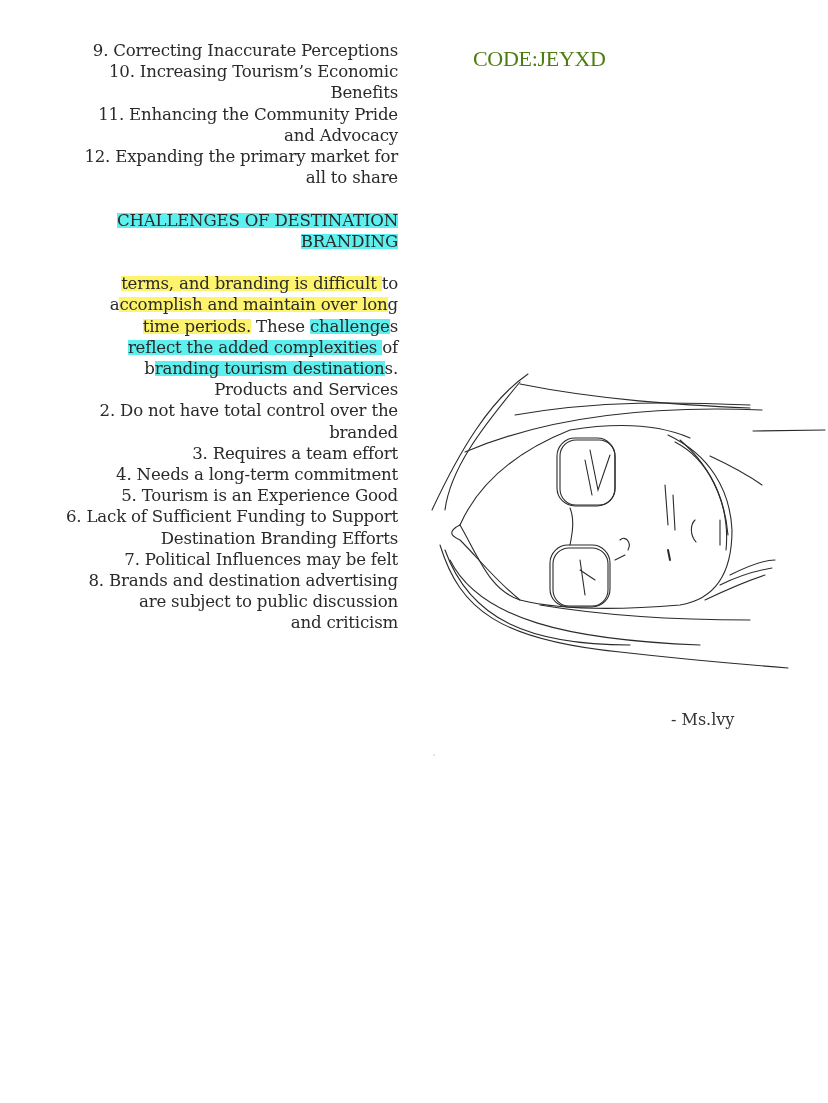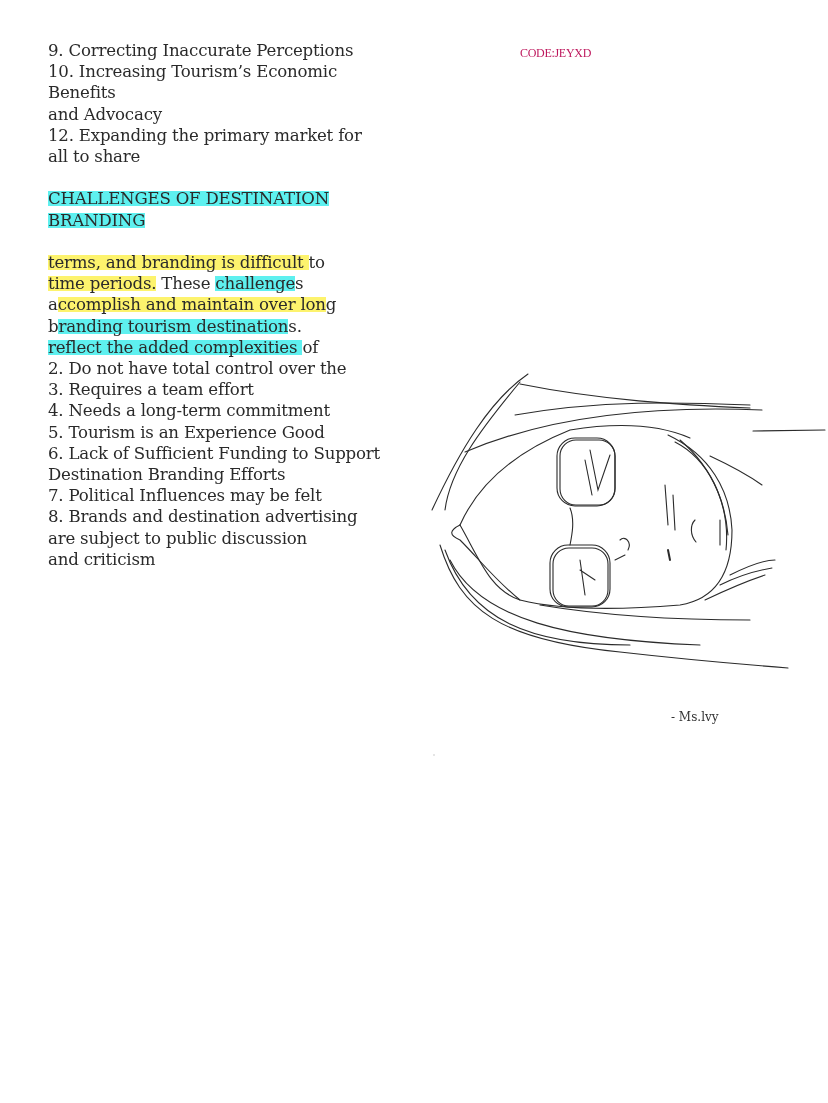--- a/index.html
+++ b/index.html
@@ -2,61 +2,65 @@
 <html><head>
 <meta charset="utf-8">
 <style>
   html, body { margin: 0; padding: 0; background: #ffffff; }
   body { width: 828px; height: 1103px; position: relative; overflow: hidden; }
   .col {
     position: absolute; left: 48px; top: 40px; width: 350px;
     font-family: "DejaVu Serif", "Liberation Serif", serif;
     font-size: 16.6px; line-height: 21.2px; color: #2a2a2a;
     letter-spacing: -0.2px;
+    text-align: right;
   }
   .line { white-space: nowrap; display: block; }
   .gap { height: 21.2px; }
   .hl-y { background: linear-gradient(to bottom, transparent 12%, #fdf36d 12%, #fdf36d 92%, transparent 92%); }
   .hl-c { background: linear-gradient(to bottom, transparent 12%, #5ef0ef 12%, #5ef0ef 92%, transparent 92%); margin-top: 32px; }
   .code {
     position: absolute; left: 473px; top: 46px;
     font-family: "Liberation Serif", "DejaVu Serif", serif;
-    font-size: 12px; color: #be185d; letter-spacing: -0.3px; margin-left: 47px;
+    font-size: 22px; color: #4d7c0f; letter-spacing: -0.3px;
   }
   .sig {
     position: absolute; left: 671px; top: 710px;
     font-family: "DejaVu Serif", "Liberation Serif", serif;
-    font-size: 12px; color: #333;
+    font-size: 16px; color: #333;
   }
   .sketch { position: absolute; left: 420px; top: 360px; width: 408px; height: 340px; }
   .dot { position: absolute; left: 433px; top: 754px; width: 2px; height: 2px; background: #ddd; border-radius: 50%; }
 </style>
 </head>
 <body>
 
 <div class="code">CODE:JEYXD</div>
 
 <div class="col">
   <span class="line">9. Correcting Inaccurate Perceptions</span>
   <span class="line">10. Increasing Tourism’s Economic</span>
   <span class="line">Benefits</span>
+  <span class="line">11. Enhancing the Community Pride</span>
   <span class="line">and Advocacy</span>
   <span class="line">12. Expanding the primary market for</span>
   <span class="line">all to share</span>
   <div class="gap"></div>
   <span class="line"><span class="hl-c">CHALLENGES OF DESTINATION</span></span>
   <span class="line"><span class="hl-c">BRANDING</span></span>
   <div class="gap"></div>
   <span class="line"><span class="hl-y">terms, and branding is difficult </span><span>to</span></span>
+  <span class="line"><span>a</span><span class="hl-y">ccomplish and maintain over lon</span><span>g</span></span>
   <span class="line"><span class="hl-y">time periods.</span><span style="white-space:pre"> These </span><span class="hl-c">challenge</span><span>s</span></span>
-  <span class="line"><span>a</span><span class="hl-y">ccomplish and maintain over lon</span><span>g</span></span>
+  <span class="line"><span class="hl-c">reflect the added complexities </span><span>of</span></span>
   <span class="line"><span>b</span><span class="hl-c">randing tourism destination</span><span>s.</span></span>
-  <span class="line"><span class="hl-c">reflect the added complexities </span><span>of</span></span>
 
+  <span class="line">Products and Services</span>
   <span class="line">2. Do not have total control over the</span>
+  <span class="line">branded</span>
   <span class="line">3. Requires a team effort</span>
   <span class="line">4. Needs a long-term commitment</span>
   <span class="line">5. Tourism is an Experience Good</span>
   <span class="line">6. Lack of Sufficient Funding to Support</span>
   <span class="line">Destination Branding Efforts</span>
   <span class="line">7. Political Influences may be felt</span>
   <span class="line">8. Brands and destination advertising</span>
   <span class="line">are subject to public discussion</span>
   <span class="line">and criticism</span>
 </div>

